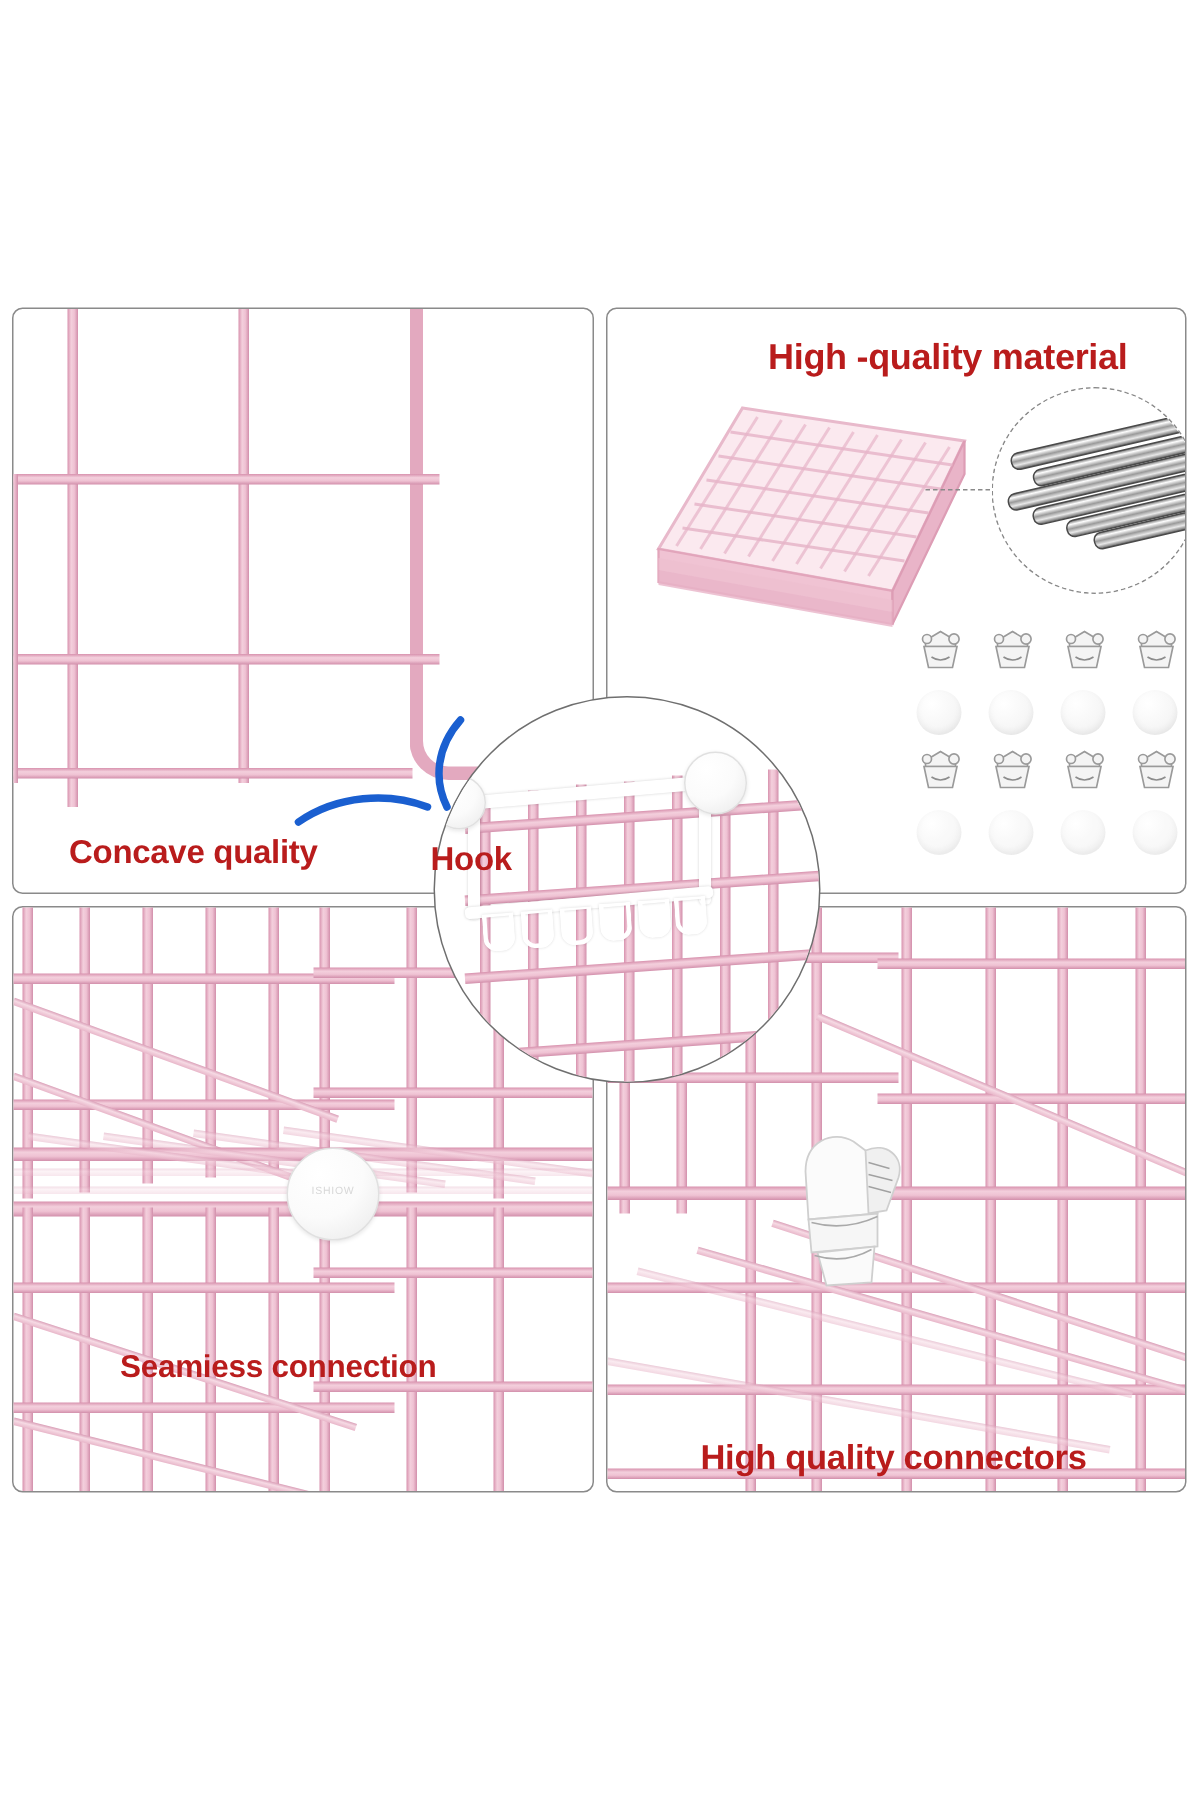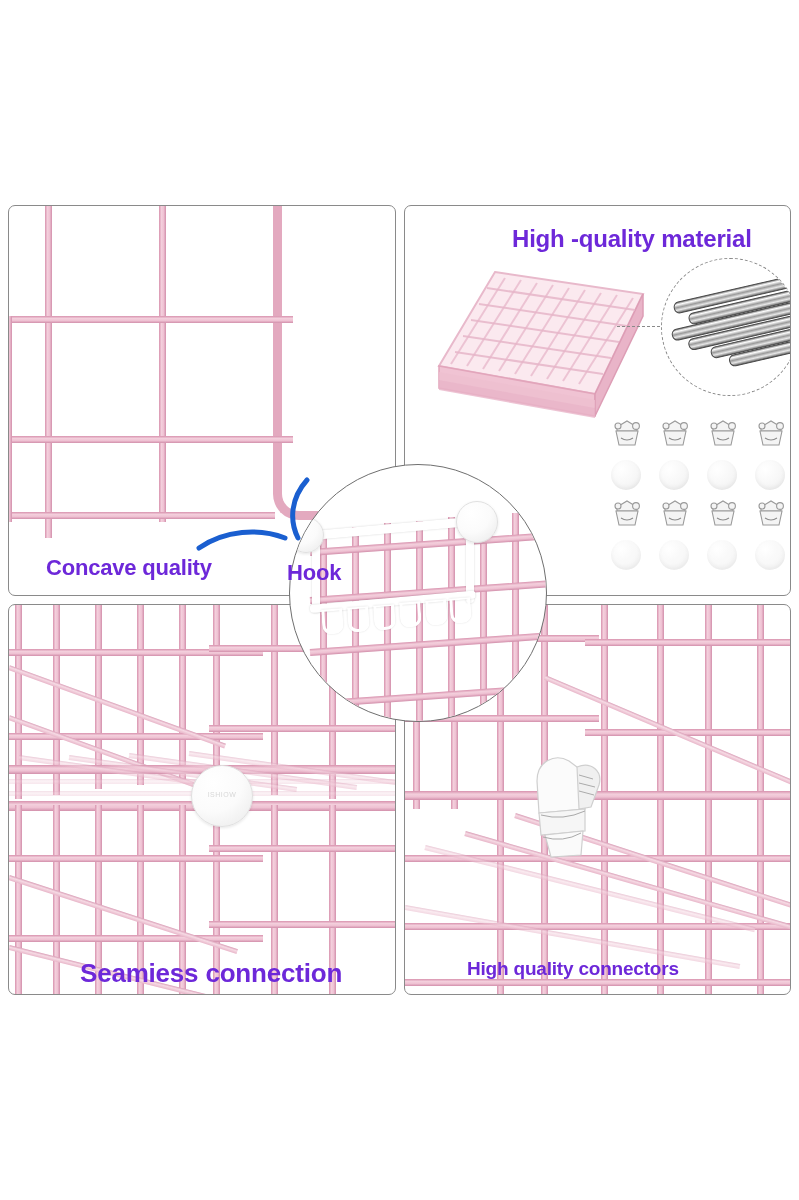--- a/index.html
+++ b/index.html
@@ -23,30 +23,30 @@
     box-sizing:border-box;
   }
   .p-tl{left:8px;  top:205px; width:388px; height:391px;}
   .p-tr{left:404px;top:205px; width:387px; height:391px;}
   .p-bl{left:8px;  top:604px; width:388px; height:391px;}
   .p-br{left:404px;top:604px; width:387px; height:391px;}
 
   .caption{
     position:absolute;
     font-weight:bold;
-    color:#6d28d9;
+    color:#b91c1c;
     letter-spacing:-0.2px;
     white-space:nowrap;
     z-index:40;
   }
   .cap-concave   {left:46px; top:555px; font-size:22px;}
   .cap-hook      {left:287px;top:560px; font-size:22px;}
   .cap-material  {left:512px;top:225px; font-size:24px;}
-  .cap-seamless  {left:80px; top:958px; font-size:26px;}
-  .cap-connectors{left:467px;top:958px; font-size:19px;}
+  .cap-seamless  {left:80px; top:900px; font-size:21px;}
+  .cap-connectors{left:467px;top:958px; font-size:23px;}
 
   
   .wire{position:absolute;background:#e3a9bf;}
   .wire.v{width:7px;background:linear-gradient(90deg,#d892ae 0%,#f3cfdc 35%,#efc2d3 65%,#d28fab 100%);}
   .wire.h{height:7px;background:linear-gradient(180deg,#d892ae 0%,#f3cfdc 35%,#efc2d3 65%,#d28fab 100%);}
   .wire.ht{height:5px;background:linear-gradient(180deg,#daa0b8 0%,#f6dae4 40%,#e8b6c9 100%);}
   .wire.pale{opacity:.55;}
   .wire.paler{opacity:.33;}
 
   

